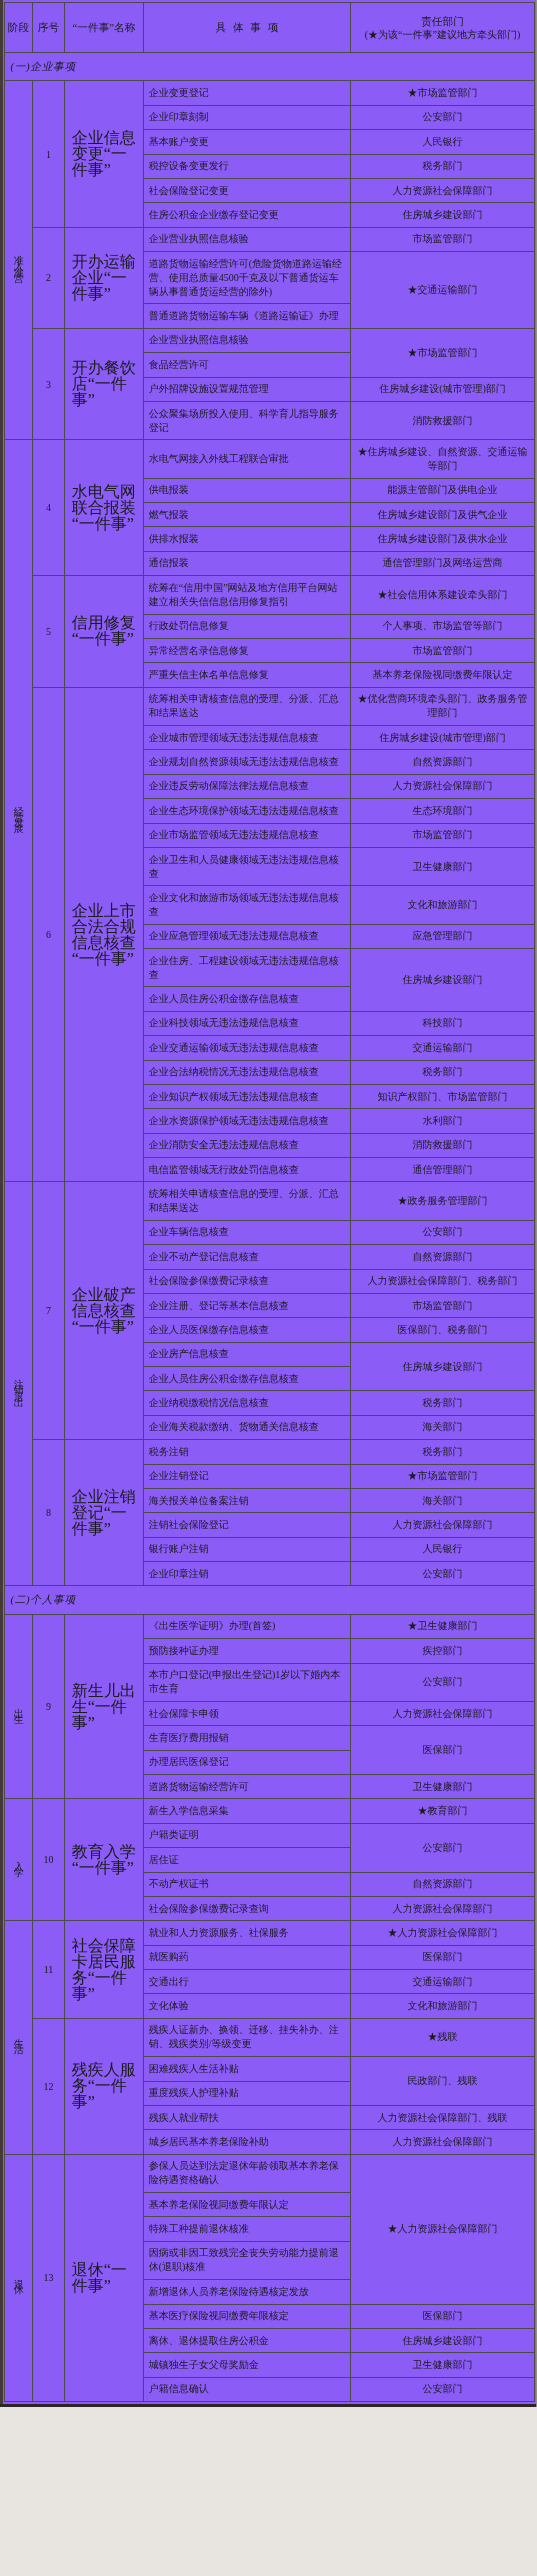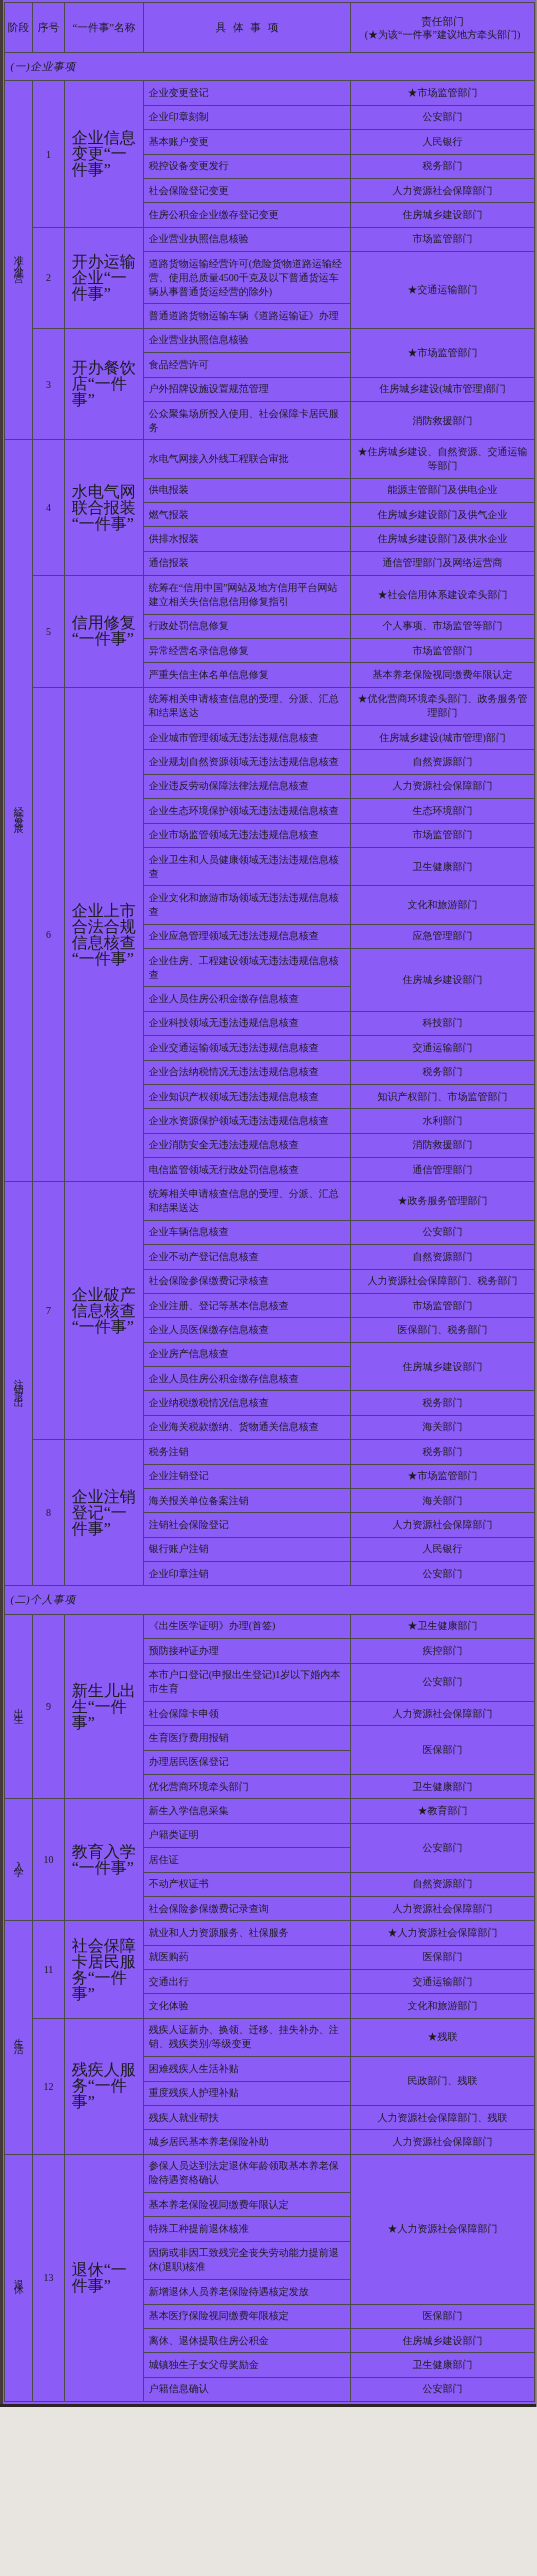--- a/index.html
+++ b/index.html
@@ -148,21 +148,21 @@
           <td class="dept-cell" rowspan="2">★市场监管部门</td>
         </tr>
         <tr>
           <td class="item-cell">食品经营许可</td>
         </tr>
         <tr>
           <td class="item-cell">户外招牌设施设置规范管理</td>
           <td class="dept-cell">住房城乡建设(城市管理)部门</td>
         </tr>
         <tr>
-          <td class="item-cell">公众聚集场所投入使用、社会保障卡居民服务</td>
+          <td class="item-cell">公众聚集场所投入使用、科学育儿指导服务登记</td>
           <td class="dept-cell">消防救援部门</td>
         </tr>
         <tr>
           <td class="stage-cell" rowspan="27"><span class="stage-txt">经营发展</span></td>
           <td class="no-cell" rowspan="5">4</td>
           <td class="name-cell" rowspan="5">水电气网联合报装“一件事”</td>
           <td class="item-cell">水电气网接入外线工程联合审批</td>
           <td class="dept-cell">★住房城乡建设、自然资源、交通运输等部门</td>
         </tr>
         <tr>
@@ -363,21 +363,21 @@
           <td class="dept-cell">人力资源社会保障部门</td>
         </tr>
         <tr>
           <td class="item-cell">生育医疗费用报销</td>
           <td class="dept-cell" rowspan="2">医保部门</td>
         </tr>
         <tr>
           <td class="item-cell">办理居民医保登记</td>
         </tr>
         <tr>
-          <td class="item-cell">优化营商环境牵头部门</td>
+          <td class="item-cell">道路货物运输经营许可</td>
           <td class="dept-cell">卫生健康部门</td>
         </tr>
         <tr>
           <td class="stage-cell" rowspan="5"><span class="stage-txt">入学</span></td>
           <td class="no-cell" rowspan="5">10</td>
           <td class="name-cell" rowspan="5">教育入学“一件事”</td>
           <td class="item-cell">新生入学信息采集</td>
           <td class="dept-cell">★教育部门</td>
         </tr>
         <tr>

